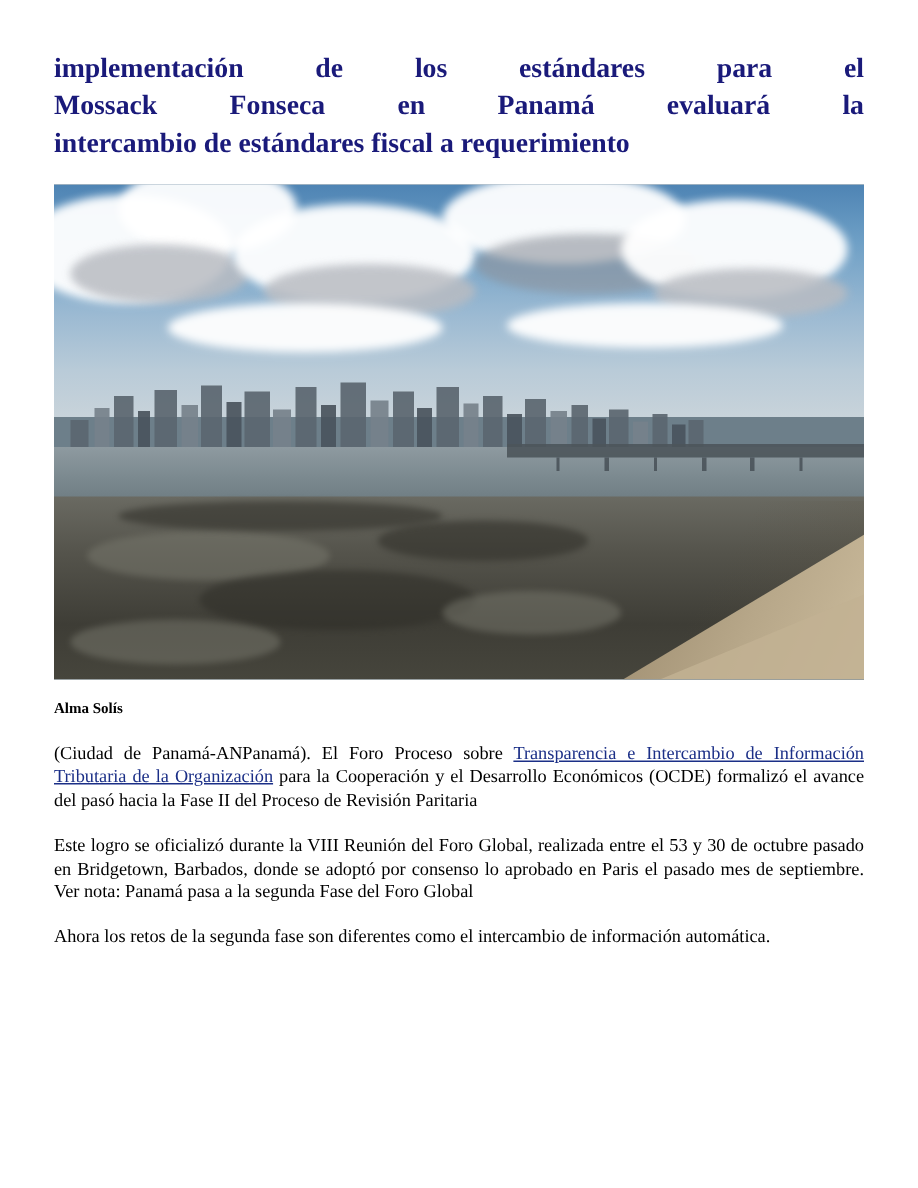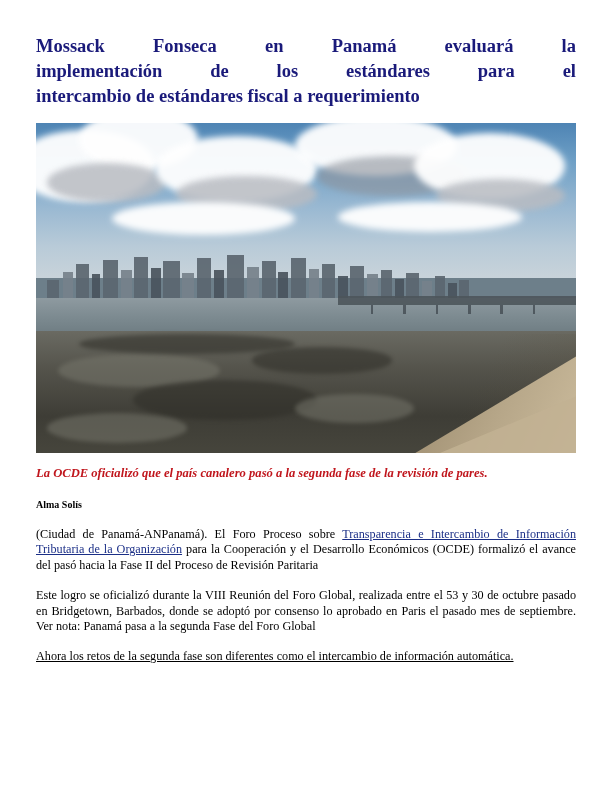--- a/index.html
+++ b/index.html
@@ -185,36 +185,35 @@
   p.body {
     font-family: "Liberation Serif", serif;
     font-size: 12.2px;
     line-height: 15.4px;
     margin: 0 0 15px 0;
     text-align: justify;
     color: #000;
   }
   p.body.last {
     text-align: left;
-    text-decoration: underline;
   }
   a.inline-link {
     color: #1b2f87;
     text-decoration: underline;
   }
 </style>
 </head>
 <body>
 
 <div class="page">
   <div class="content">
 
     <h1 class="headline">
+      <span class="line">implementación de los estándares para el</span>
       <span class="line">Mossack Fonseca en Panamá evaluará la</span>
-      <span class="line">implementación de los estándares para el</span>
       <span class="line last">intercambio de estándares fiscal a requerimiento</span>
     </h1>
 
     <div class="photo-wrap">
       <div class="sky"></div>
 
       <div class="cloud" style="left:-4%; top:2%; width:26%; height:22%;"></div>
       <div class="cloud" style="left:8%; top:-4%; width:22%; height:18%;"></div>
       <div class="cloud grey" style="left:2%; top:12%; width:22%; height:12%;"></div>
       <div class="cloud" style="left:22%; top:4%; width:30%; height:20%;"></div>
@@ -274,21 +273,20 @@
       <div class="mudpatch" style="left:2%;  top:88%; width:26%; height:9%;"></div>
       <div class="mudpatch dark" style="left:40%; top:68%; width:26%; height:8%;"></div>
       <div class="mudpatch" style="left:48%; top:82%; width:22%; height:9%;"></div>
       <div class="mudpatch dark" style="left:8%; top:64%; width:40%; height:6%;"></div>
 
       <div class="shoreline"></div>
       <div class="sand"></div>
       <div class="sand2"></div>
     </div>
 
-    <p class="deck">La OCDE oficializó que el país canalero pasó a la segunda fase de la revisión de pares.</p>
 
     <p class="byline">Alma Solís</p>
 
     <p class="body">
       <span>(Ciudad de Panamá-ANPanamá). El Foro Proceso sobre </span><a class="inline-link" href="#">Transparencia e Intercambio de Información Tributaria de la Organización</a><span> para la Cooperación y el Desarrollo Económicos (OCDE) formalizó el avance del pasó hacia la Fase II del Proceso de Revisión Paritaria</span>
     </p>
 
     <p class="body">Este logro se oficializó durante la VIII Reunión del Foro Global, realizada entre el 53 y 30 de octubre pasado en Bridgetown, Barbados, donde se adoptó por consenso lo aprobado en Paris el pasado mes de septiembre. Ver nota: Panamá pasa a la segunda Fase del Foro Global</p>
 
     <p class="body last">Ahora los retos de la segunda fase son diferentes como el intercambio de información automática.</p>

